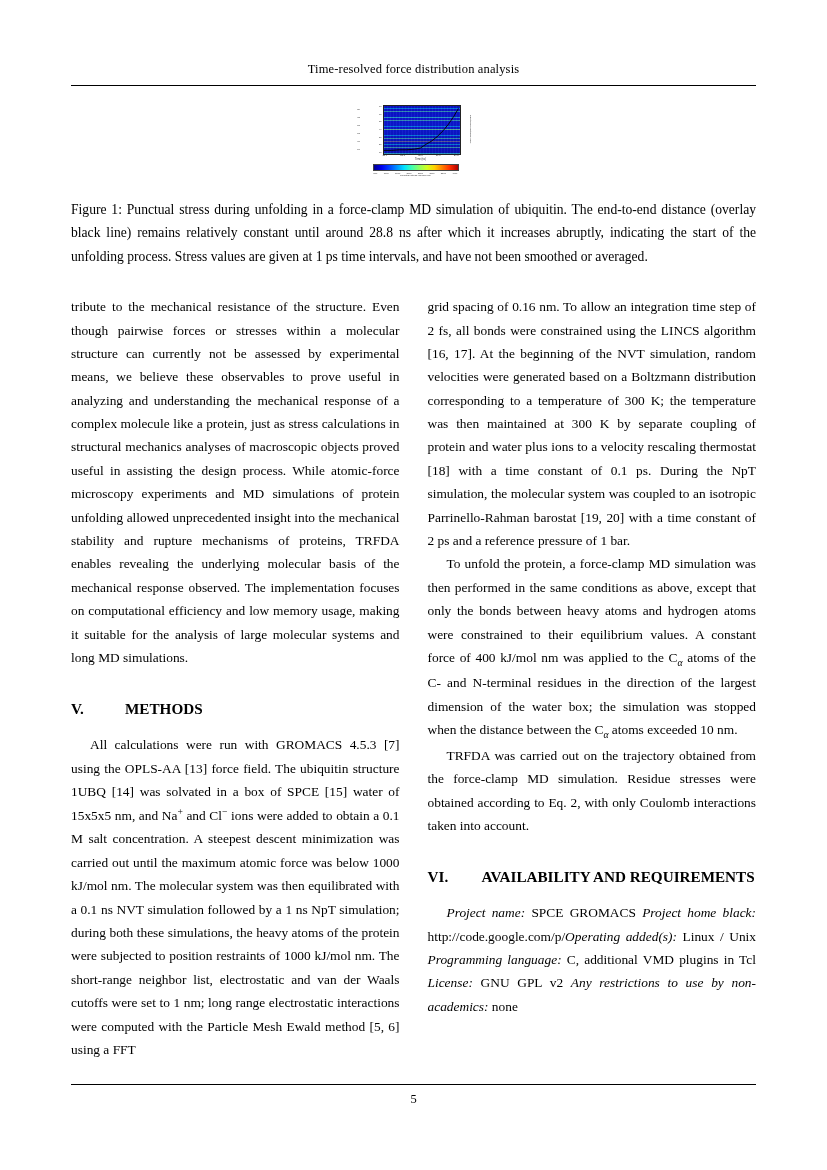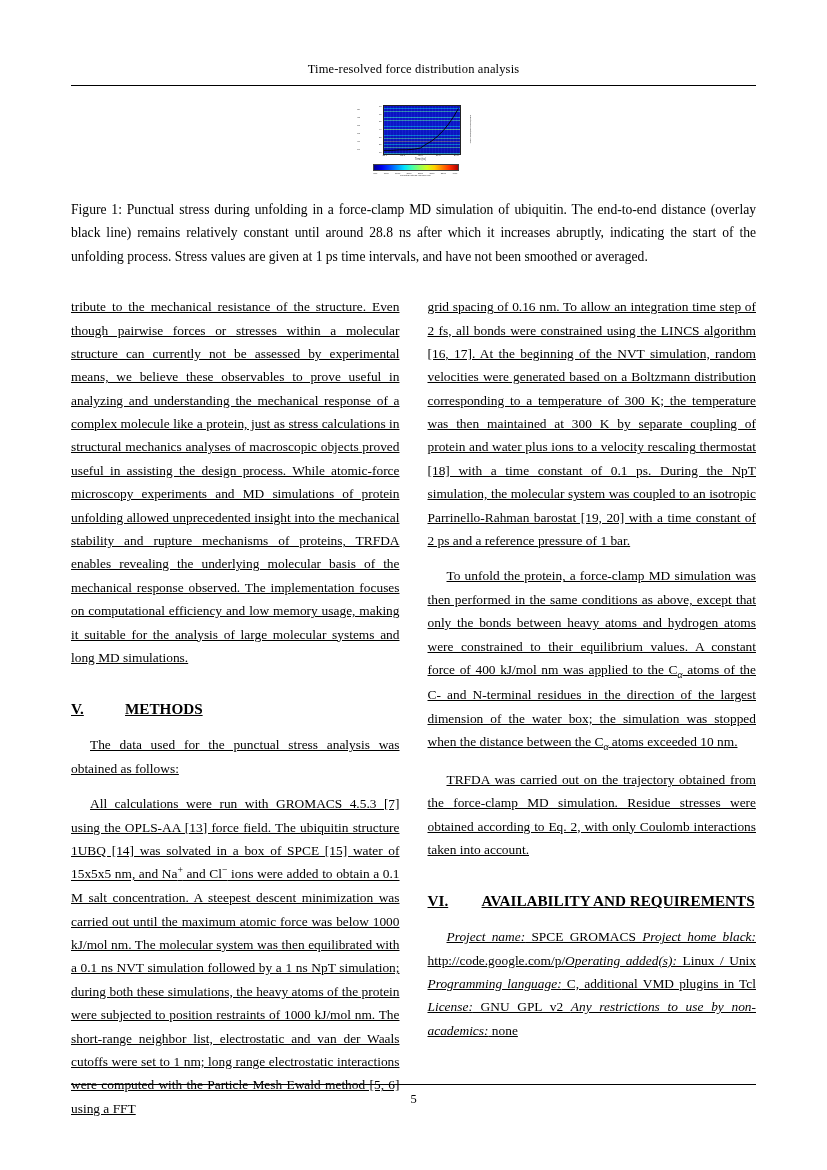--- a/index.html
+++ b/index.html
@@ -230,30 +230,29 @@
     margin-top: 27px;
     display: flex;
     gap: 28px;
   }
   .col {
     width: 329px;
     font-size: 13.4px;
     line-height: 1.745;
     text-align: justify;
     text-justify: inter-word;
-    text-decoration: underline;
   }
   .col p {
     margin: 0;
   }
   .col p.indent {
     text-indent: 19px;
   }
   .col p + p {
-    margin-top: 12px;
+    margin-top: 0px;
   }
   .sec-head {
     margin-top: 30px;
     margin-bottom: 13px;
     font-weight: bold;
     font-size: 15.2px;
     display: flex;
     line-height: 1.38;
   }
   .sec-num {
@@ -364,21 +363,20 @@
   <div class="columns">
 
     <div class="col">
       <p>tribute to the mechanical resistance of the structure. Even though pairwise forces or stresses within a molecular structure can currently not be assessed by experimental means, we believe these observables to prove useful in analyzing and understanding the mechanical response of a complex molecule like a protein, just as stress calculations in structural mechanics analyses of macroscopic objects proved useful in assisting the design process. While atomic-force microscopy experiments and MD simulations of protein unfolding allowed unprecedented insight into the mechanical stability and rupture mechanisms of proteins, TRFDA enables revealing the underlying molecular basis of the mechanical response observed. The implementation focuses on computational efficiency and low memory usage, making it suitable for the analysis of large molecular systems and long MD simulations.</p>
 
       <div class="sec-head">
         <span class="sec-num">V.</span>
         <span class="sec-title">METHODS</span>
       </div>
 
-      <p class="indent">The data used for the punctual stress analysis was obtained as follows:</p>
       <p class="indent"><span>All calculations were run with GROMACS 4.5.3 [7] using the OPLS-AA [13] force field. The ubiquitin structure 1UBQ [14] was solvated in a box of SPCE [15] water of 15x5x5 nm, and Na</span><sup class="ion">+</sup><span> and Cl</span><sup class="ion">−</sup><span> ions were added to obtain a 0.1 M salt concentration. A steepest descent minimization was carried out until the maximum atomic force was below 1000 kJ/mol nm. The molecular system was then equilibrated with a 0.1 ns NVT simulation followed by a 1 ns NpT simulation; during both these simulations, the heavy atoms of the protein were subjected to position restraints of 1000 kJ/mol nm. The short-range neighbor list, electrostatic and van der Waals cutoffs were set to 1 nm; long range electrostatic interactions were computed with the Particle Mesh Ewald method [5, 6] using a FFT</span></p>
     </div>
 
     <div class="col">
       <p>grid spacing of 0.16 nm. To allow an integration time step of 2 fs, all bonds were constrained using the LINCS algorithm [16, 17]. At the beginning of the NVT simulation, random velocities were generated based on a Boltzmann distribution corresponding to a temperature of 300 K; the temperature was then maintained at 300 K by separate coupling of protein and water plus ions to a velocity rescaling thermostat [18] with a time constant of 0.1 ps. During the NpT simulation, the molecular system was coupled to an isotropic Parrinello-Rahman barostat [19, 20] with a time constant of 2 ps and a reference pressure of 1 bar.</p>
 
       <p class="indent gap-before"><span>To unfold the protein, a force-clamp MD simulation was then performed in the same conditions as above, except that only the bonds between heavy atoms and hydrogen atoms were constrained to their equilibrium values. A constant force of 400 kJ/mol nm was applied to the C</span><sub class="alpha">α</sub><span> atoms of the C- and N-terminal residues in the direction of the largest dimension of the water box; the simulation was stopped when the distance between the C</span><sub class="alpha">α</sub><span> atoms exceeded 10 nm.</span></p>
 
       <p class="indent gap-before">TRFDA was carried out on the trajectory obtained from the force-clamp MD simulation. Residue stresses were obtained according to Eq. 2, with only Coulomb interactions taken into account.</p>
 

